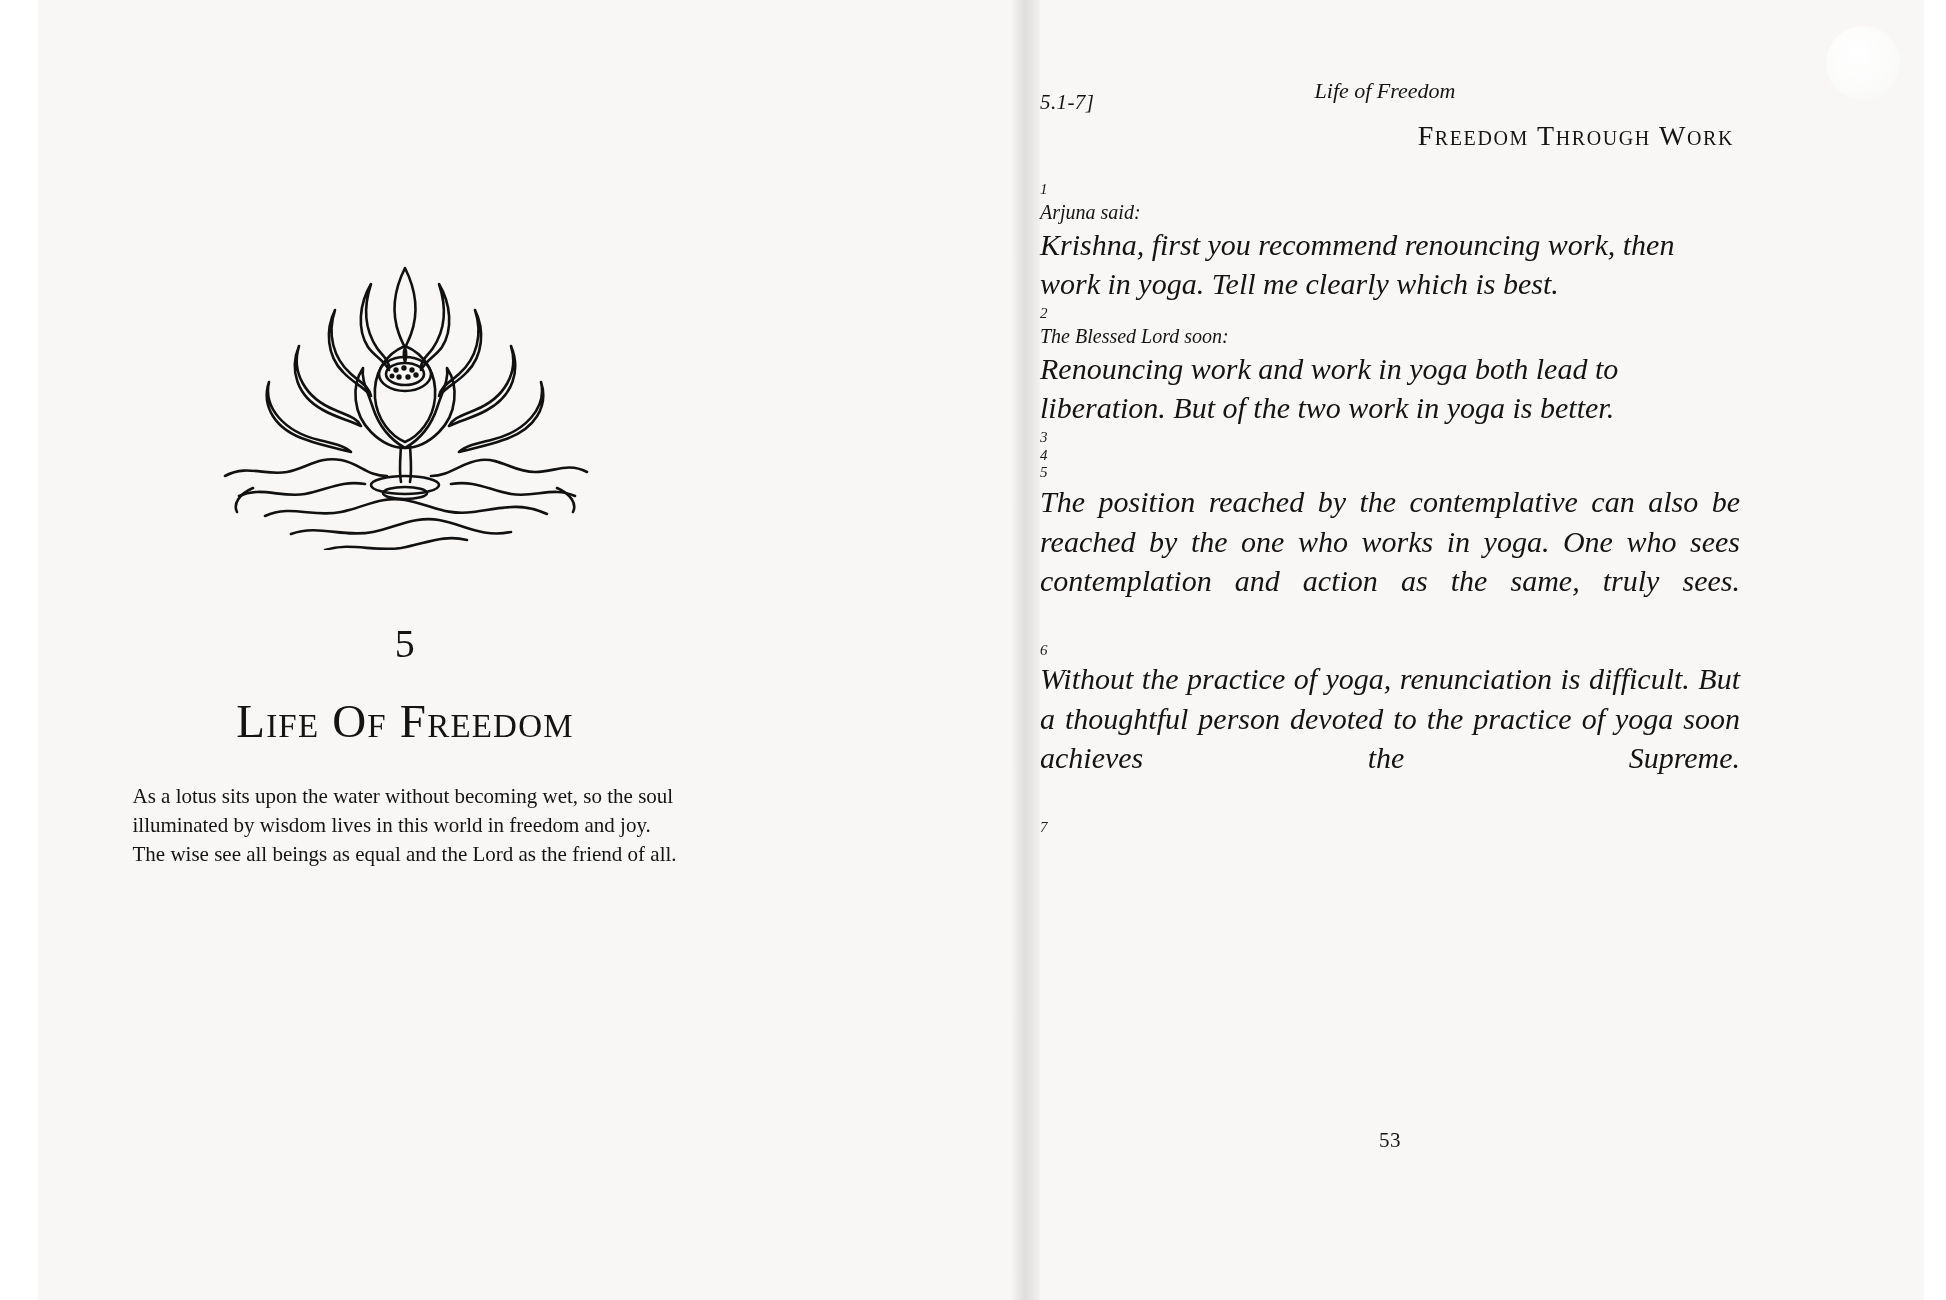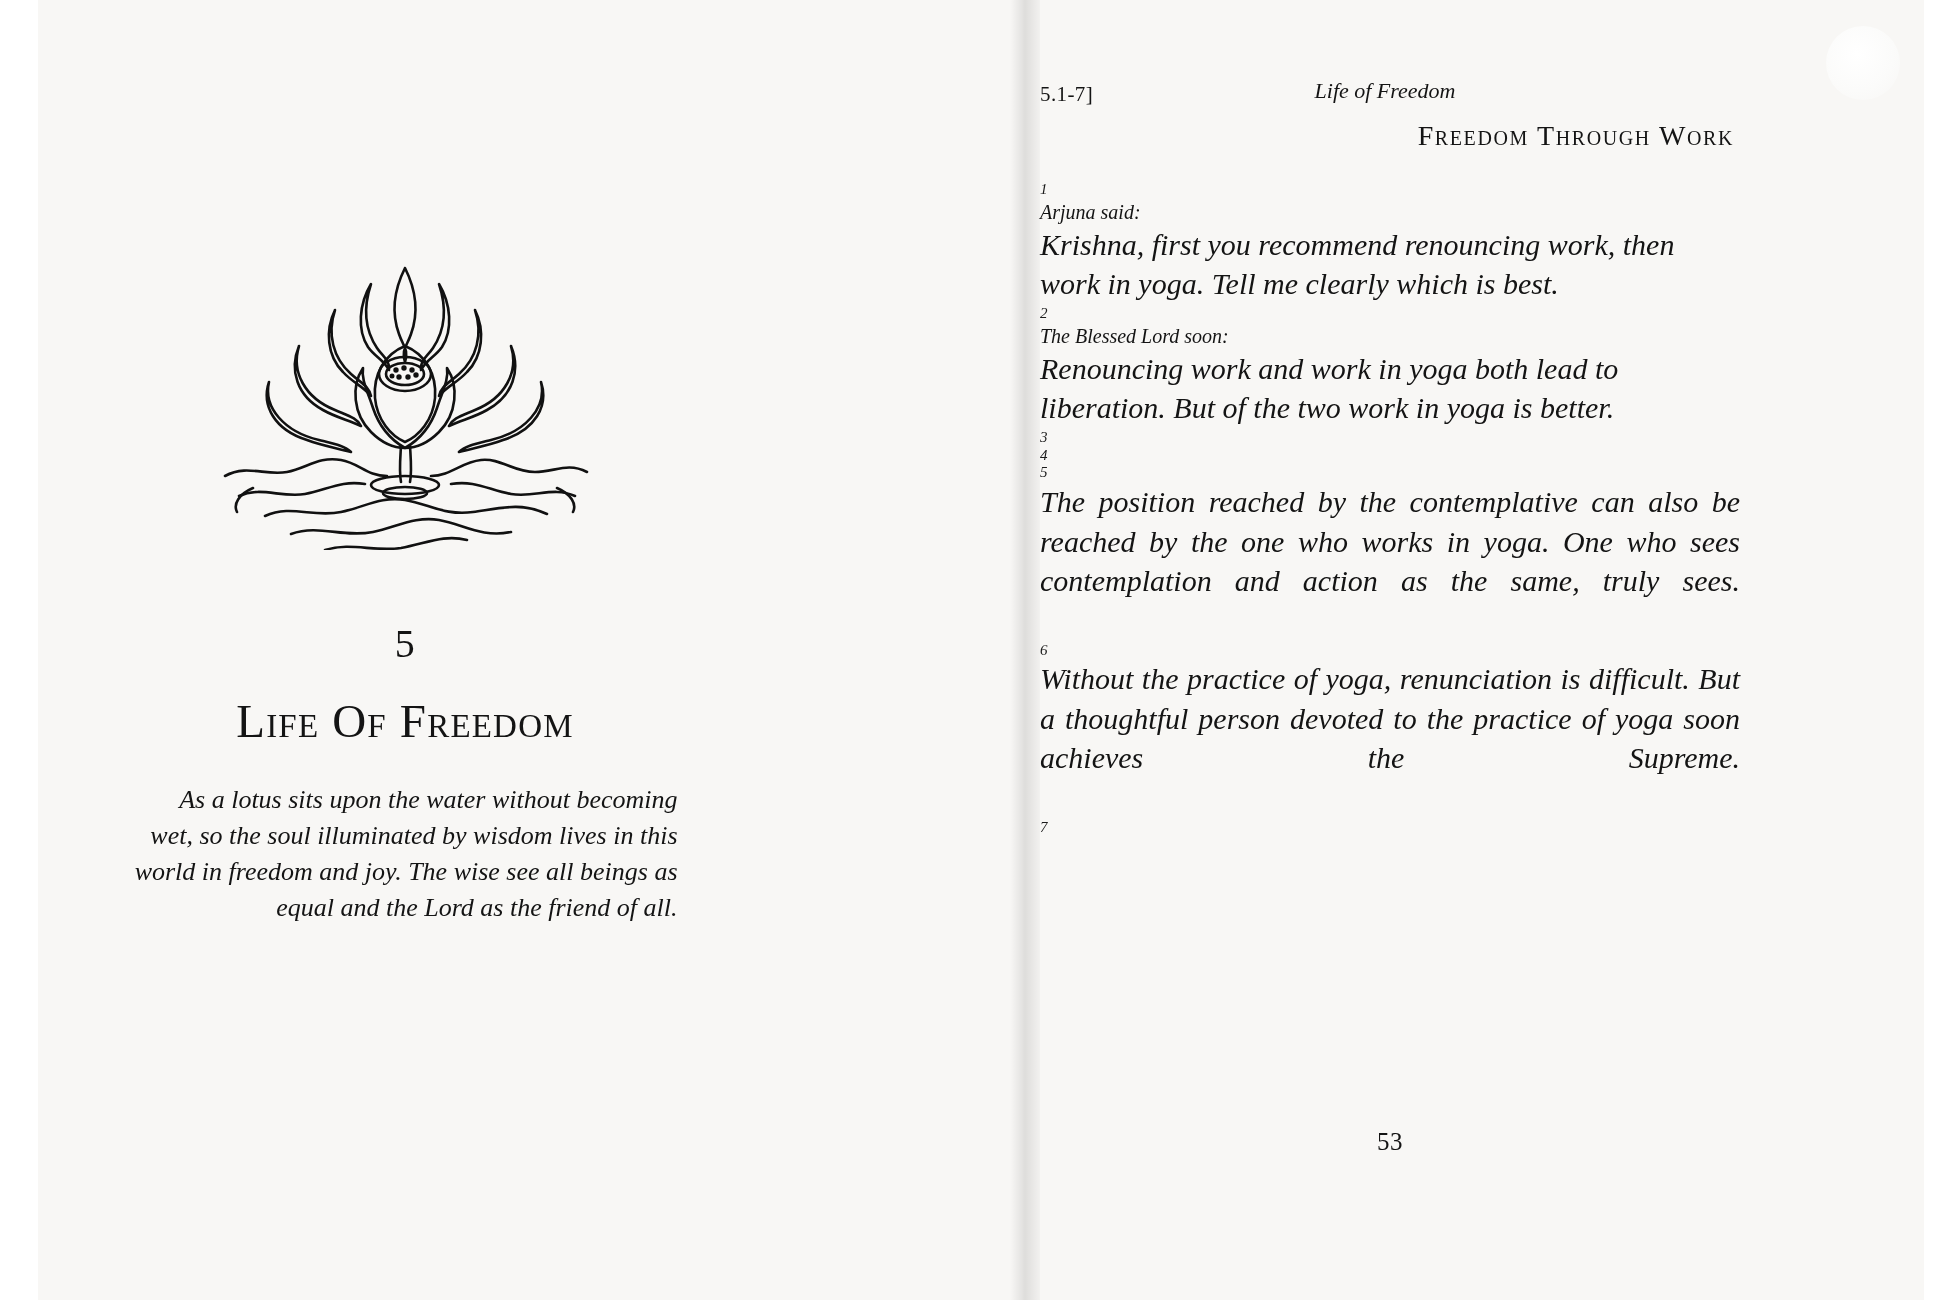--- a/index.html
+++ b/index.html
@@ -83,42 +83,42 @@
     margin-top: 30px;
     font-size: 47px;
     letter-spacing: 1.2px;
     font-variant: small-caps;
     text-transform: capitalize;
     white-space: nowrap;
   }
   .chapter-epigraph {
     margin: 34px auto 0;
     width: 545px;
-    font-size: 26px;
+    font-size: 21px;
     line-height: 1.38;
-    text-align: right;
-    font-style: italic;
+    text-align: left;
   }
 
   
   .right-content {
     position: absolute;
     left: 1040px;
     top: 78px;
     width: 730px;
   }
   .running-head {
     position: relative;
     height: 34px;
     font-size: 21px;
   }
   .running-head .verse-range {
     position: absolute;
-    left: 0; top: 4px;
+    left: 0; top: 12px;
     letter-spacing: 0.4px;
+    font-style: italic;
   }
   .running-head .book-head {
     position: absolute;
     left: 0; right: 0;
     top: 0;
     text-align: center;
     font-style: italic;
     font-size: 22px;
     padding-right: 40px;
   }
@@ -162,21 +162,21 @@
     display: inline-block;
     width: 100%;
   }
 
   .folio {
     position: absolute;
     left: 1040px;
     top: 1128px;
     width: 700px;
     text-align: center;
-    font-size: 25px;
+    font-size: 21px;
     letter-spacing: 0.5px;
   }
 </style>
 </head>
 <body>
 
 <div class="spread">
 
   <div class="page-surface left"></div>
   <div class="page-surface right"></div>

